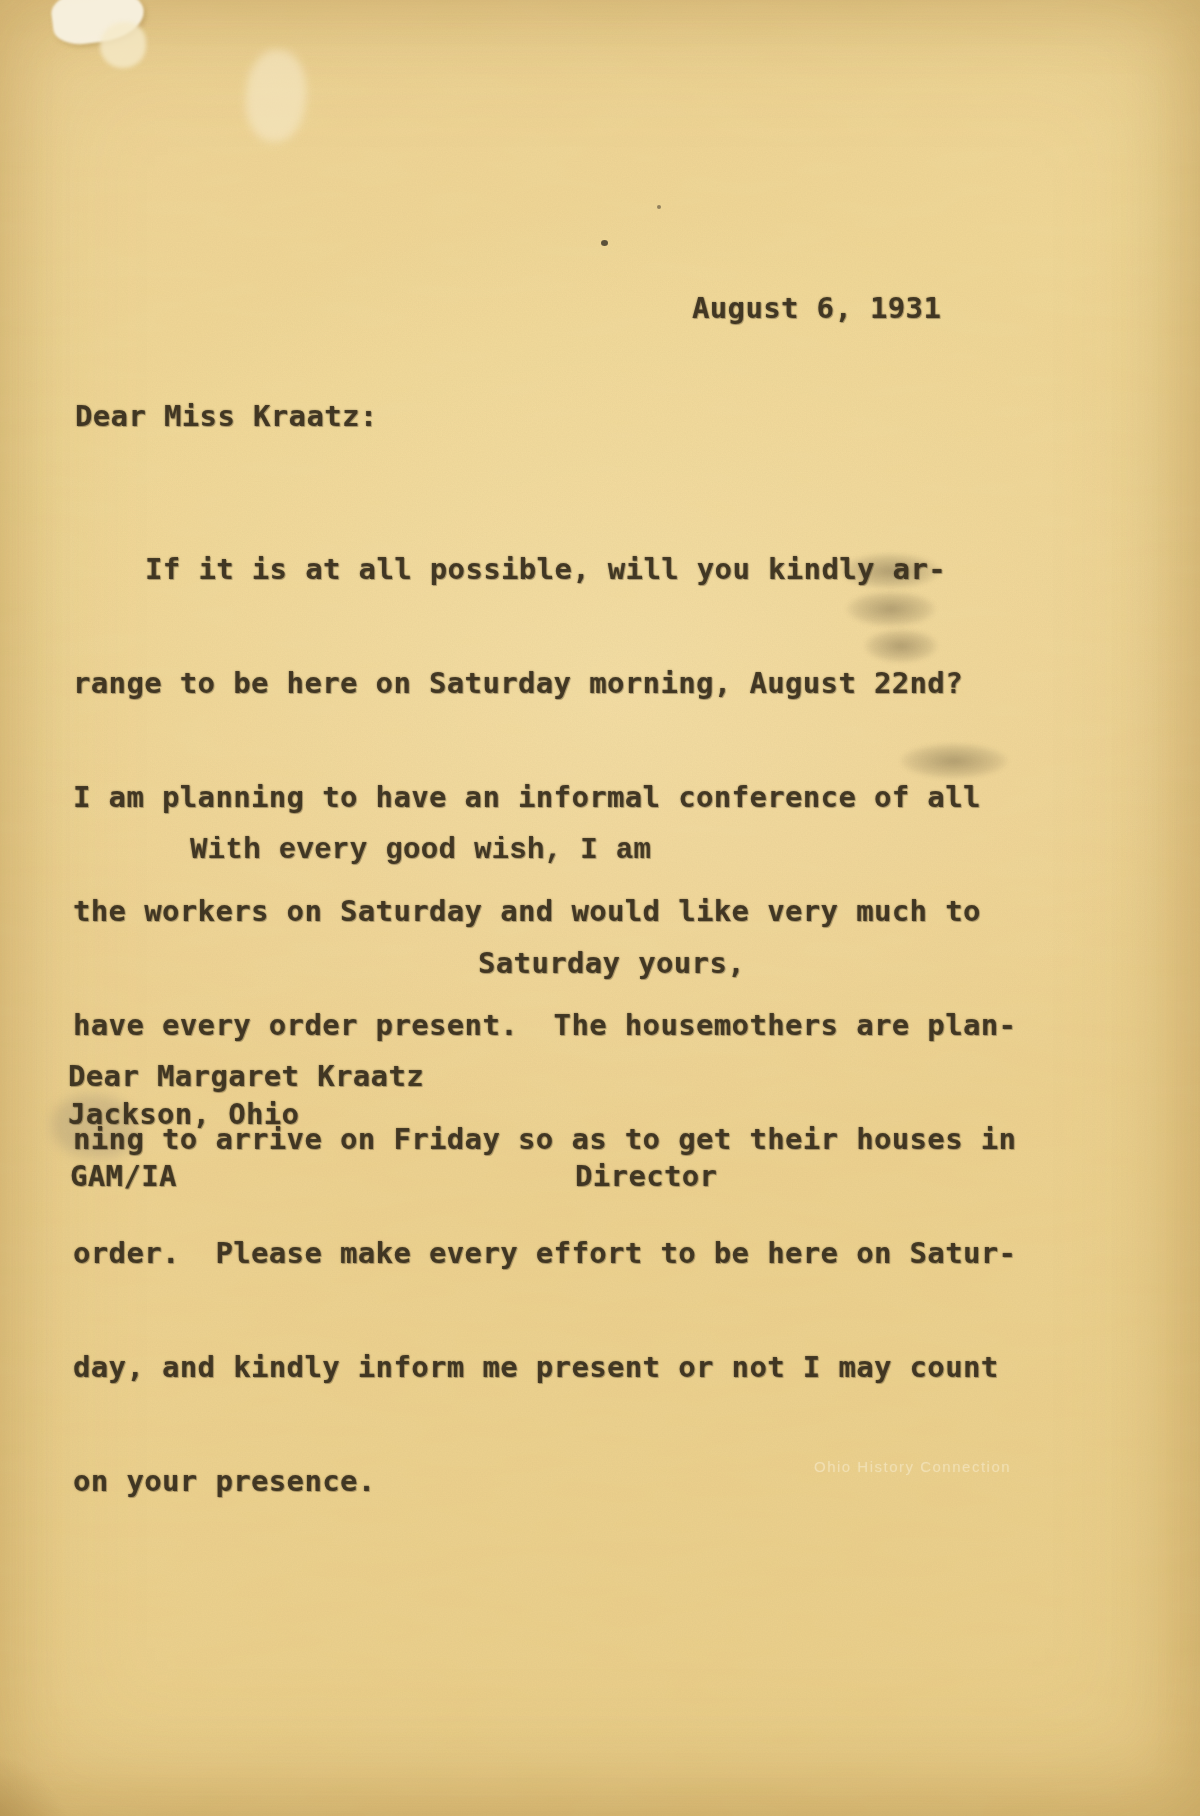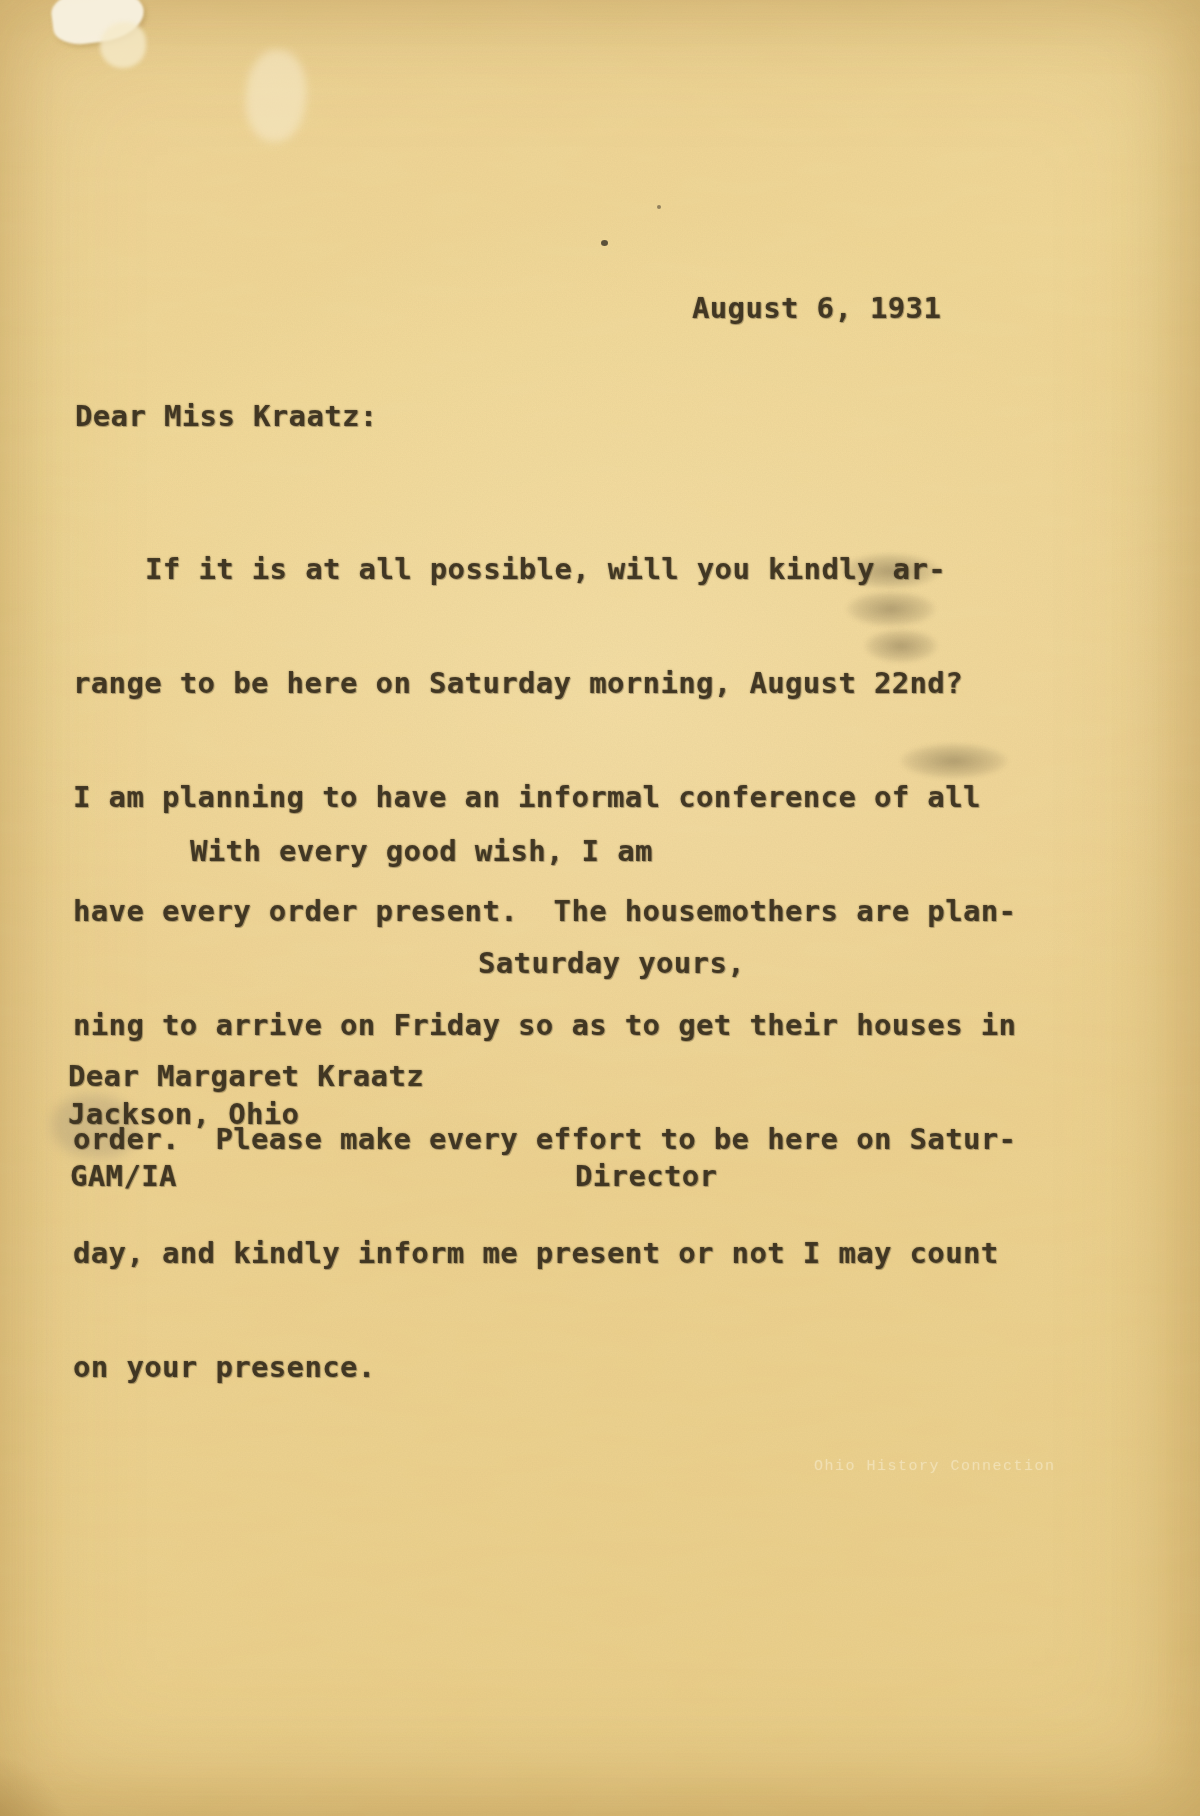--- a/index.html
+++ b/index.html
@@ -50,21 +50,21 @@
   .smudge-2{left:864px;top:629px;width:74px;height:34px;}
   .smudge-3{left:840px;top:553px;width:100px;height:36px;}
   .smudge-4{left:900px;top:743px;width:108px;height:36px;}
   .speck{border-radius:50%;background:rgba(55,48,35,0.8);filter:blur(0.5px);}
   .speck-1{left:601px;top:240px;width:7px;height:6px;}
   .speck-2{left:657px;top:205px;width:4px;height:4px;background:rgba(70,60,45,0.55);}
   .corner-shade{left:-18px;top:1752px;width:90px;height:90px;
         background:radial-gradient(ellipse at 0% 100%, rgba(120,85,35,0.35), rgba(120,85,35,0) 70%);}
   .watermark{
     position:absolute;left:814px;top:1458px;
-    font-family:Liberation Mono, monospace;
+    font-family:Liberation Sans, sans-serif;
     font-size:15px;letter-spacing:1.5px;
     color:rgba(255,252,240,0.34);
     text-shadow:0 0 2px rgba(255,250,230,0.18);
     white-space:nowrap;
   }
 </style>
 </head>
 <body>
 
 <div class="page">
@@ -91,33 +91,34 @@
   <div class="mark corner-shade"></div>
 
   <div class="tw" style="left:692px;top:289px;">August 6, 1931</div>
 
   <div class="tw" style="left:75px;top:397px;">Dear Miss Kraatz:</div>
 
   <div class="tw body-block" style="left:73px;top:474px;">
     <div class="indent">If it is at all possible, will you kindly ar-</div>
     <div>range to be here on Saturday morning, August 22nd?</div>
     <div>I am planning to have an informal conference of all</div>
+    <div>the workers on Saturday and would like very much to</div>
     <div>have every order present.  The housemothers are plan-</div>
     <div>ning to arrive on Friday so as to get their houses in</div>
     <div>order.  Please make every effort to be here on Satur-</div>
     <div>day, and kindly inform me present or not I may count</div>
     <div>on your presence.</div>
   </div>
 
   <div class="mark smudge smudge-3"></div>
   <div class="mark smudge smudge-1"></div>
   <div class="mark smudge smudge-2"></div>
   <div class="mark smudge smudge-4"></div>
 
-  <div class="tw" style="left:190px;top:832px;">With every good wish, I am</div>
+  <div class="tw" style="left:190px;top:832px;font-family:Liberation Mono, monospace;">With every good wish, I am</div>
 
   <div class="tw" style="left:478px;top:944px;">Saturday yours,</div>
 
   <div class="tw" style="left:68px;top:1057px;">Dear Margaret Kraatz</div>
 
   <div class="tw" style="left:68px;top:1095px;">Jackson, Ohio</div>
 
   <div class="tw" style="left:70px;top:1157px;">GAM/IA</div>
 
   <div class="tw" style="left:575px;top:1157px;">Director</div>

